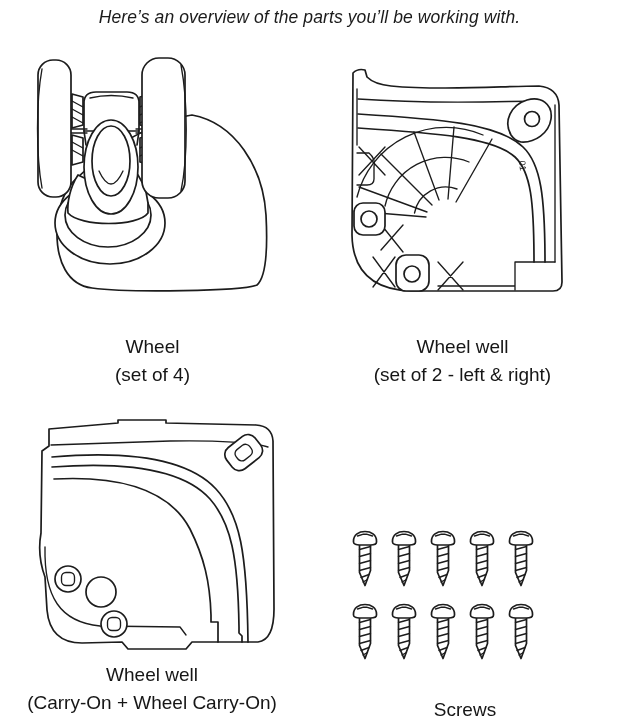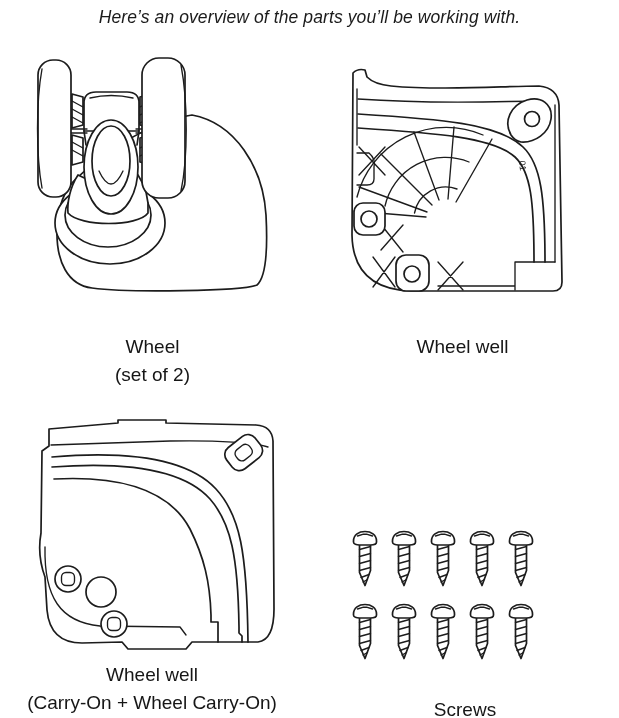--- a/index.html
+++ b/index.html
@@ -116,25 +116,26 @@
         <use href="#screw-symbol" x="0" y="73" width="30" height="62"></use>
         <use href="#screw-symbol" x="39" y="73" width="30" height="62"></use>
         <use href="#screw-symbol" x="78" y="73" width="30" height="62"></use>
         <use href="#screw-symbol" x="117" y="73" width="30" height="62"></use>
         <use href="#screw-symbol" x="156" y="73" width="30" height="62"></use>
       </g>
   </svg>
 
   <div class="caption" style="left:20px;top:333px;width:265px">
     <div>Wheel</div>
-    <div>(set of 2)</div>
+    <div>(set of 4)</div>
   </div>
 
   <div class="caption" style="left:330px;top:333px;width:265px">
     <div>Wheel well</div>
+    <div>(set of 2 - left &amp; right)</div>
   </div>
 
   <div class="caption" style="left:18px;top:661px;width:268px">
     <div>Wheel well</div>
     <div>(Carry-On + Wheel Carry-On)</div>
   </div>
 
   <div class="caption" style="left:350px;top:696px;width:230px">
     <div>Screws</div>
   </div>

